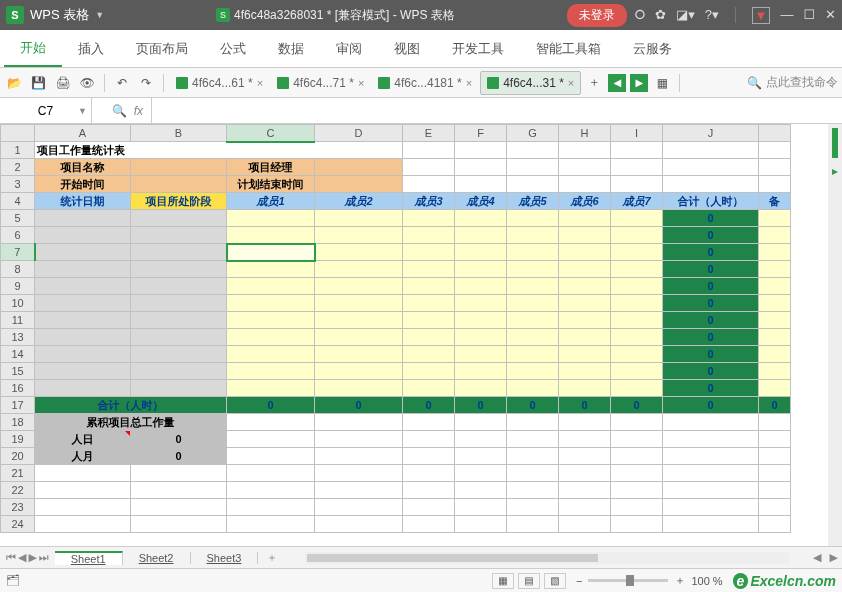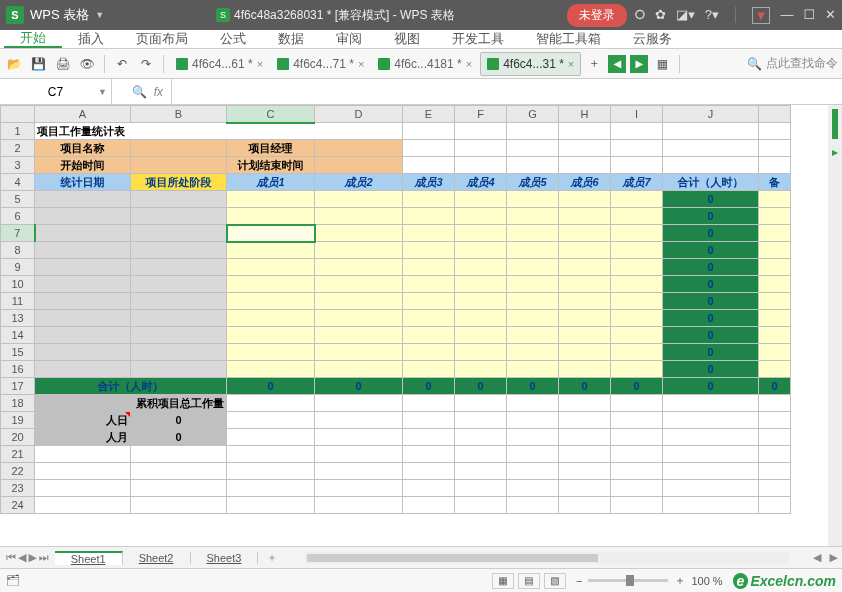--- a/index.html
+++ b/index.html
@@ -11,38 +11,38 @@
 .titlebar .app-name { color: #fff; font-size: 13px; }
 .titlebar .app-drop { margin-left: 6px; color: #ccc; font-size: 9px; }
 .titlebar .doc-title { flex: 1; text-align: center; color: #eee; font-size: 12px; display:flex; align-items:center; justify-content:center; gap:4px;}
 .titlebar .doc-title .doc-icon { width:14px; height:14px; background:#2d9b4a; border-radius:2px; display:flex; align-items:center; justify-content:center; color:#fff; font-size:9px;}
 .titlebar .login { background: #d9534f; color: #fff; padding: 3px 12px; border-radius: 10px; font-size: 12px; margin-right: 8px; }
 .titlebar .win-controls { display: flex; gap: 10px; color: #ddd; font-size: 13px; }
 .titlebar .win-controls span { cursor: pointer; }
 .titlebar .sep { width:1px; height:16px; background:#777; margin:0 6px;}
 
 
-.ribbon-tabs { height: 19px; display: flex; align-items: stretch; border-bottom: 1px solid #ccc; padding-left: 4px; background:#fff;}
+.ribbon-tabs { height: 38px; display: flex; align-items: stretch; border-bottom: 1px solid #ccc; padding-left: 4px; background:#fff;}
 .ribbon-tabs .tab { padding: 0 16px; display: flex; align-items: center; color: #555; cursor: pointer; font-size:13px;}
 .ribbon-tabs .tab.active { color: #2d9b4a; border-bottom: 2px solid #2d9b4a; }
 
 
 .qa-row { height: 30px; display: flex; align-items: center; border-bottom: 1px solid #ccc; padding: 0 4px; gap: 2px; background:#f7f7f7;}
 .qa-row .qa-btn { width: 22px; height: 22px; display: flex; align-items: center; justify-content: center; color: #555; cursor: pointer; border-radius:2px;}
 .qa-row .sep { width:1px; height:18px; background:#ccc; margin:0 4px;}
 .qa-row .doc-tab { display: flex; align-items: center; gap: 4px; padding: 0 6px; height:24px; color: #666; cursor: pointer; border-radius:2px;}
 .qa-row .doc-tab .doc-icon { width:12px; height:12px; background:#2d9b4a; border-radius:1px;}
 .qa-row .doc-tab .close { color:#888; font-size:11px;}
 .qa-row .doc-tab.active { background: #e0ece3; color:#333; border:1px solid #bbb;}
 .qa-row .nav-btn { width:18px; height:18px; background:#2d9b4a; color:#fff; display:flex; align-items:center; justify-content:center; font-size:10px; margin:0 1px;}
 .qa-row .search-area { display:flex; align-items:center; gap:4px; margin-left:auto; color:#888; font-size:12px;}
 
 
 .formula-row { height: 26px; display: flex; align-items: center; border-bottom: 1px solid #ccc; }
-.formula-row .name-box { width: 112px; border-right: 1px solid #ccc; height: 100%; display: flex; align-items: center; justify-content: center; position:relative;}
+.formula-row .name-box { width: 92px; border-right: 1px solid #ccc; height: 100%; display: flex; align-items: center; justify-content: center; position:relative;}
 .formula-row .name-box input { border:none; width:70px; text-align:center; font-size:12px; outline:none;}
 .formula-row .name-box .dd { position:absolute; right:4px; color:#888; font-size:9px;}
 .formula-row .fx-zone { width:60px; display:flex; align-items:center; justify-content:flex-end; gap:6px; padding-right:8px; color:#888; border-right:1px solid #ccc; height:100%;}
 .formula-row .formula-input { flex:1; padding:0 6px;}
 
 
 .grid-area { flex: 1; overflow: hidden; position: relative; display:flex; flex-direction:column;}
 .grid-scroll { flex:1; overflow:hidden; position:relative;}
 table.sheet { border-collapse: collapse; table-layout: fixed; }
 table.sheet th, table.sheet td { border: 1px solid #c0c0c0; height: 17px; font-size: 11px; overflow: hidden; white-space: nowrap; padding: 0 2px; }
@@ -51,21 +51,21 @@
 table.sheet th.rowh { background:#e8e8e8; width:34px; text-align:center;}
 table.sheet th.rowh.sel { background:#cde6d5; border-right:2px solid #2d9b4a;}
 table.sheet th.colh.sel { background:#cde6d5; border-bottom:2px solid #2d9b4a;}
 td.title-cell { font-size:16px; font-weight:bold; text-align:left; padding-left:4px;}
 td.header-orange { background:#f4c591; font-weight:bold; text-align:center;}
 td.header-blue { background:#a9cff0; font-weight:bold; font-style:italic; color:#003b8e; text-align:center;}
 td.body-yellow { background:#ffffcc; }
 td.body-gray { background:#d9d9d9; }
 td.body-green { background:#1e8449; color:#003b8e; font-weight:bold; text-align:center;}
 td.row-green { background:#1e8449; color:#003b8e; font-weight:bold; text-align:center;}
-td.label-gray { background:#c0c0c0; font-weight:bold; text-align:right;}
+td.label-gray { background:#c0c0c0; font-weight:bold; text-align:center;}
 td.val-gray { background:#c0c0c0; font-weight:bold; text-align:center;}
 td.active-cell { outline: 2px solid #2d9b4a; outline-offset:-1px; background:#ffffe8;}
 .red-tri { position:relative;}
 .red-tri::after{content:""; position:absolute; top:0; right:0; border-top:5px solid red; border-left:5px solid transparent;}
 
 
 .side-bar { position:absolute; right:0; top:0; width:14px; height:100%; background:#eee; display:flex; flex-direction:column; align-items:center; gap:6px; padding-top:4px;}
 .side-bar .g { width:6px; height:30px; background:#2d9b4a;}
 
 

